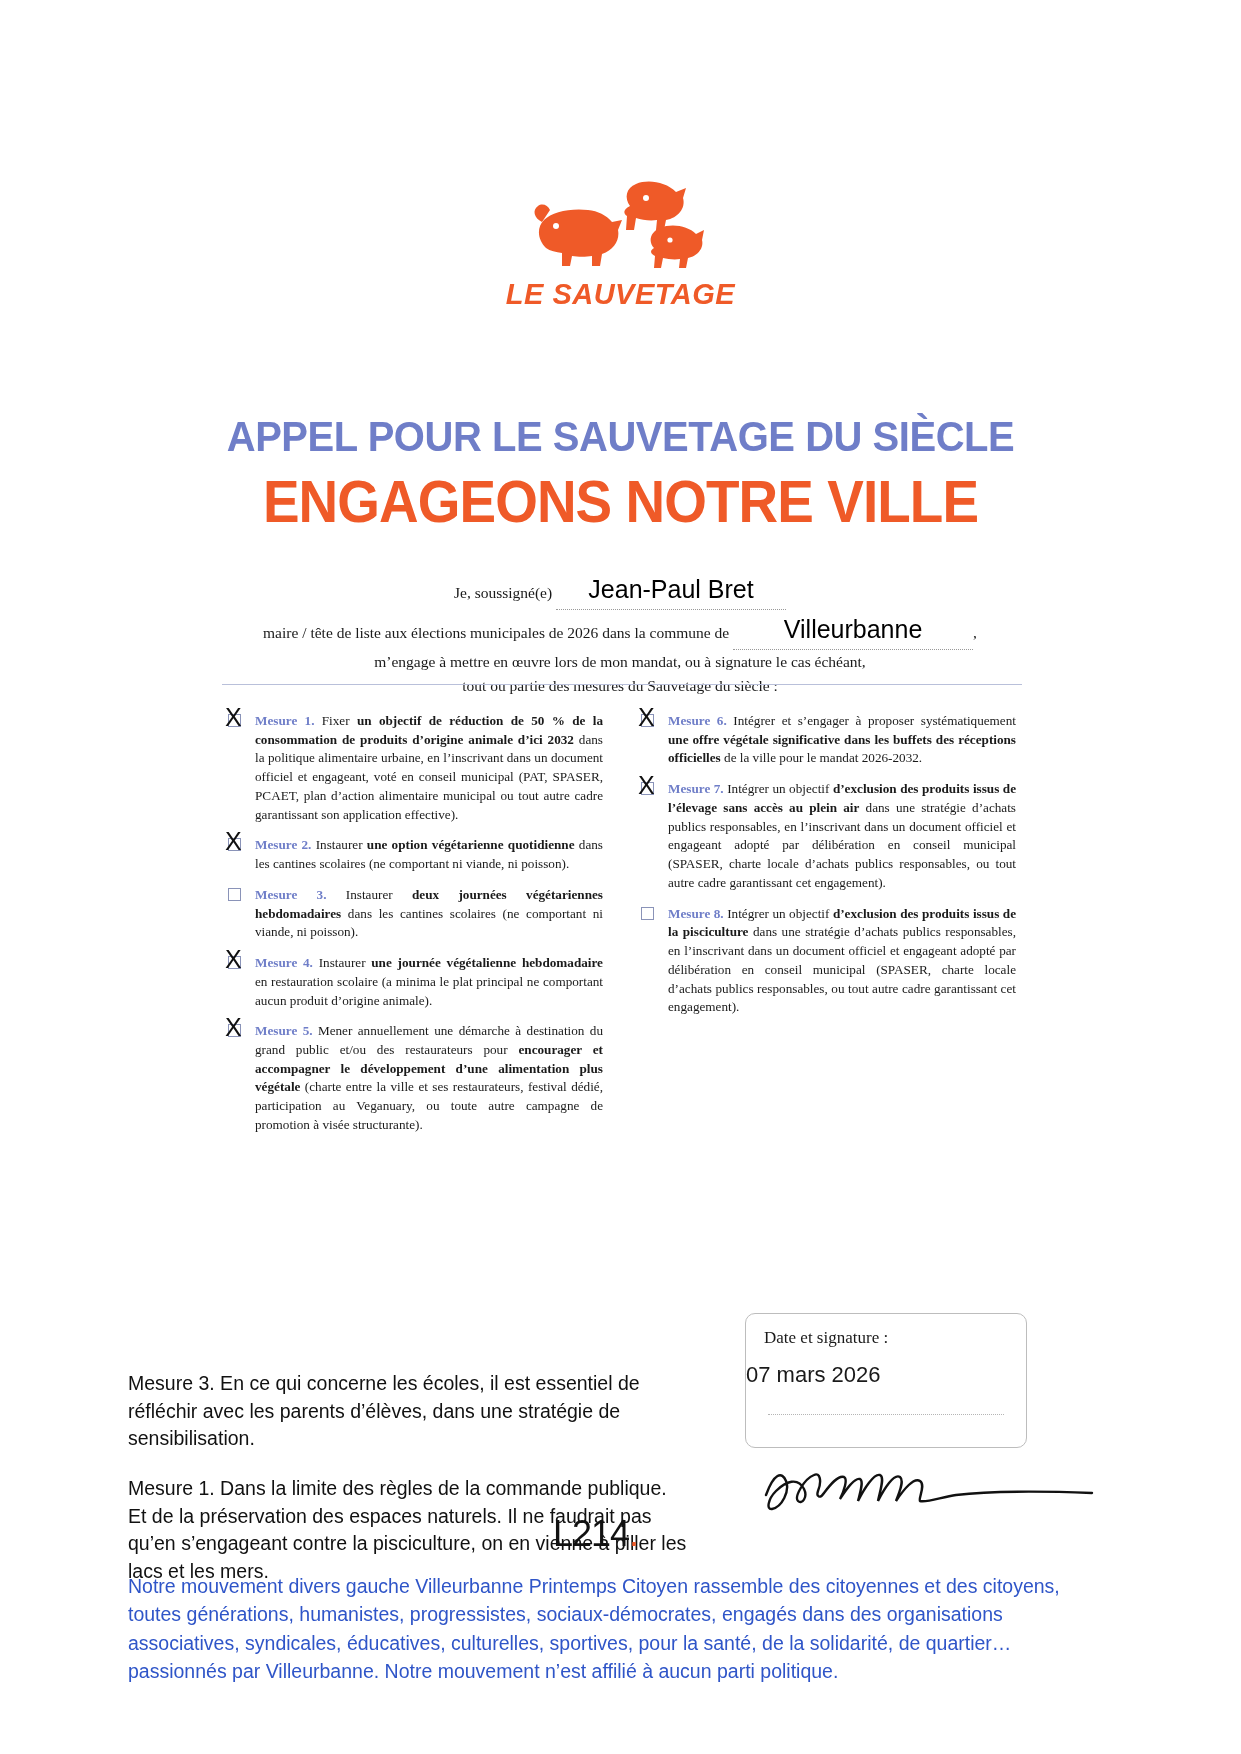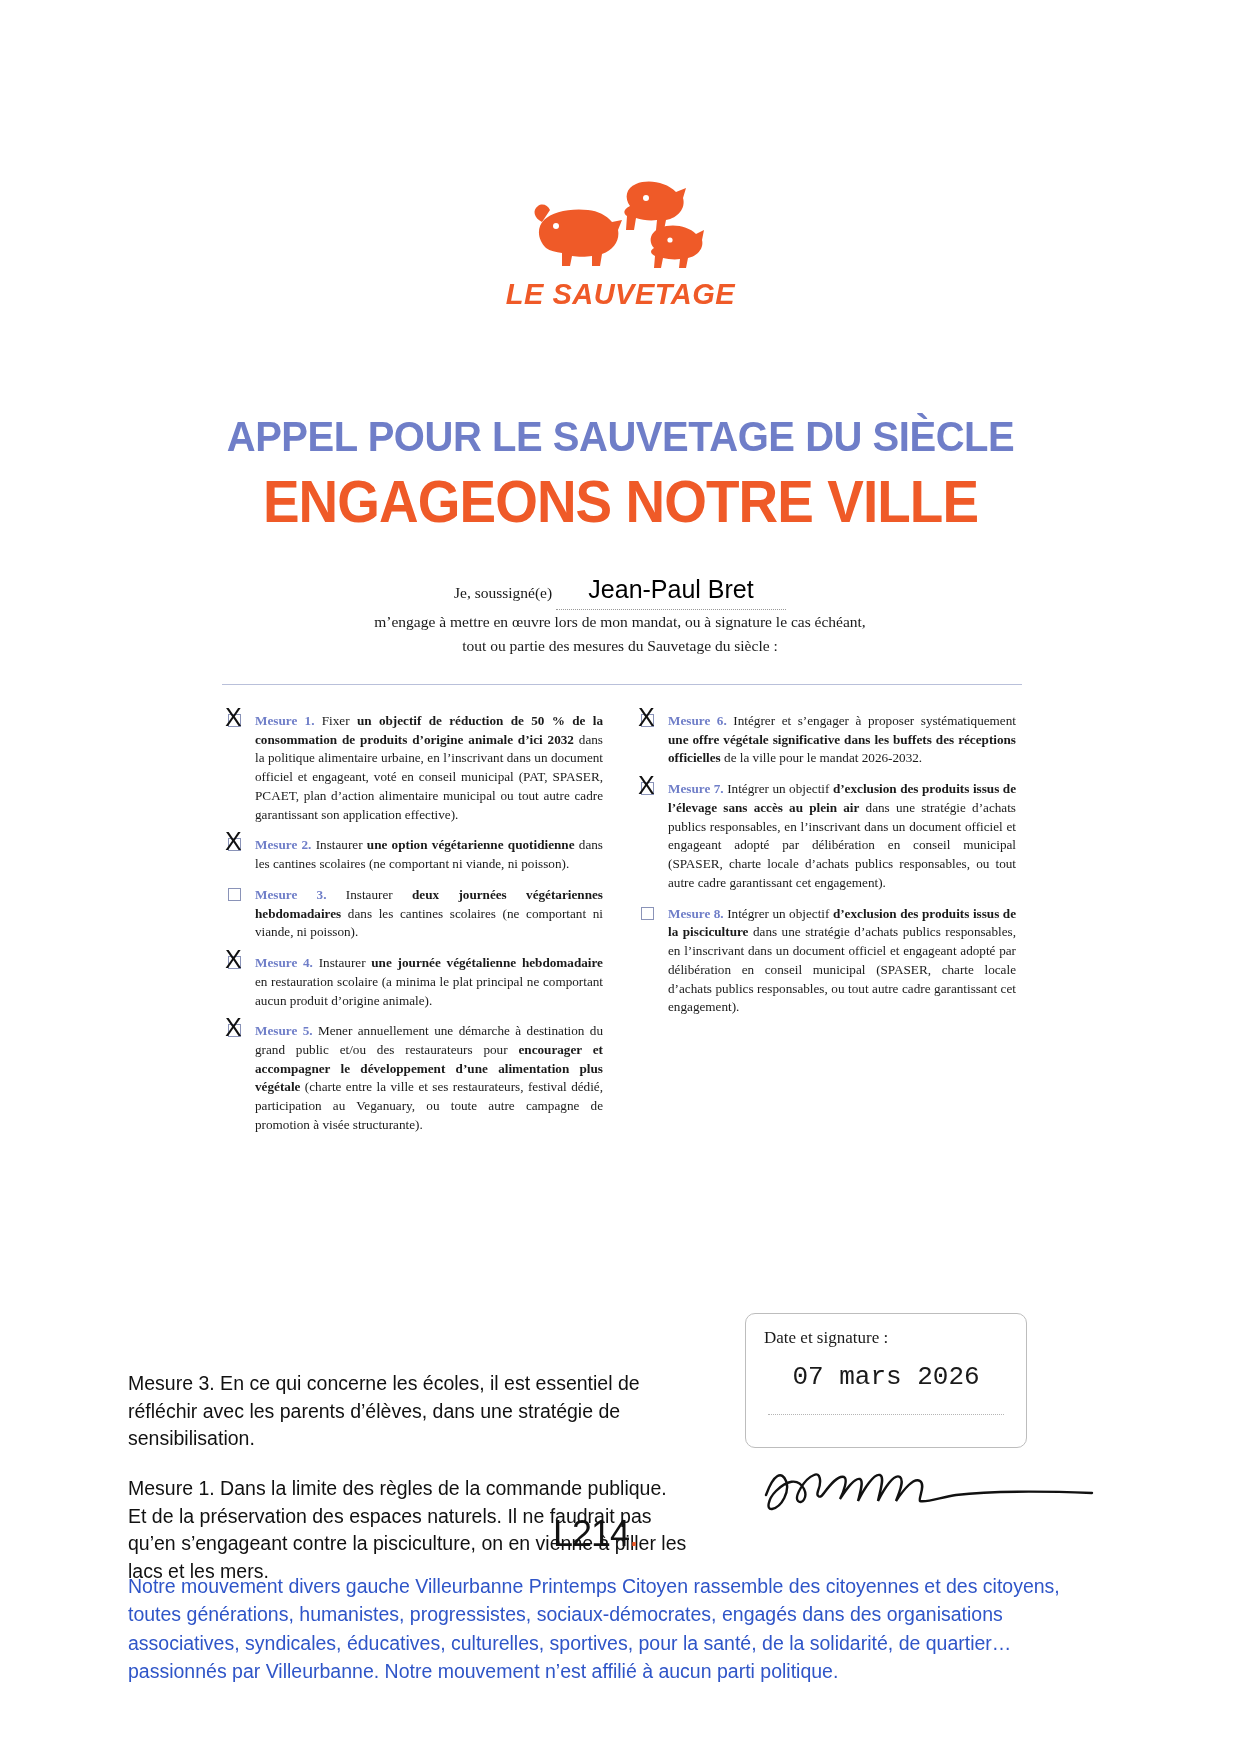--- a/index.html
+++ b/index.html
@@ -177,23 +177,22 @@
   .sig-label {
     position: absolute;
     left: 18px;
     top: 14px;
     font-size: 17px;
   }
   .sig-date {
     position: absolute;
     left: 0; right: 0;
     top: 48px;
-    text-align: center;
-    font-family: Liberation Mono, monospace;
-    font-size: 26px;
+    font-family: Liberation Sans, sans-serif;
+    font-size: 22px;
   }
   .sig-dotted {
     position: absolute;
     left: 22px;
     right: 22px;
     top: 100px;
     border-bottom: 1px dotted #b5b5b5;
   }
   .signature {
     position: absolute;
@@ -251,20 +250,24 @@
 </div>
 
 <div class="title-1">APPEL POUR LE SAUVETAGE DU SIÈCLE</div>
 <div class="title-2">ENGAGEONS NOTRE VILLE</div>
 
 <div class="intro">
   <span class="line">
     <span>Je, soussigné(e)</span>
     <span class="field-line fname handwrite">Jean-Paul Bret</span>
   </span>
+  <span class="line">
+    <span>maire / tête de liste aux élections municipales de 2026 dans la commune de</span>
+    <span class="field-line fcity handwrite">Villeurbanne</span><span>,</span>
+  </span>
   <span class="line">m’engage à mettre en œuvre lors de mon mandat, ou à signature le cas échéant,</span>
   <span class="line">tout ou partie des mesures du Sauvetage du siècle :</span>
 </div>
 
 <div class="rule"></div>
 
 <div class="measures">
   <div class="col" id="col-left">
       <div class="measure">
         <div class="checkbox">

